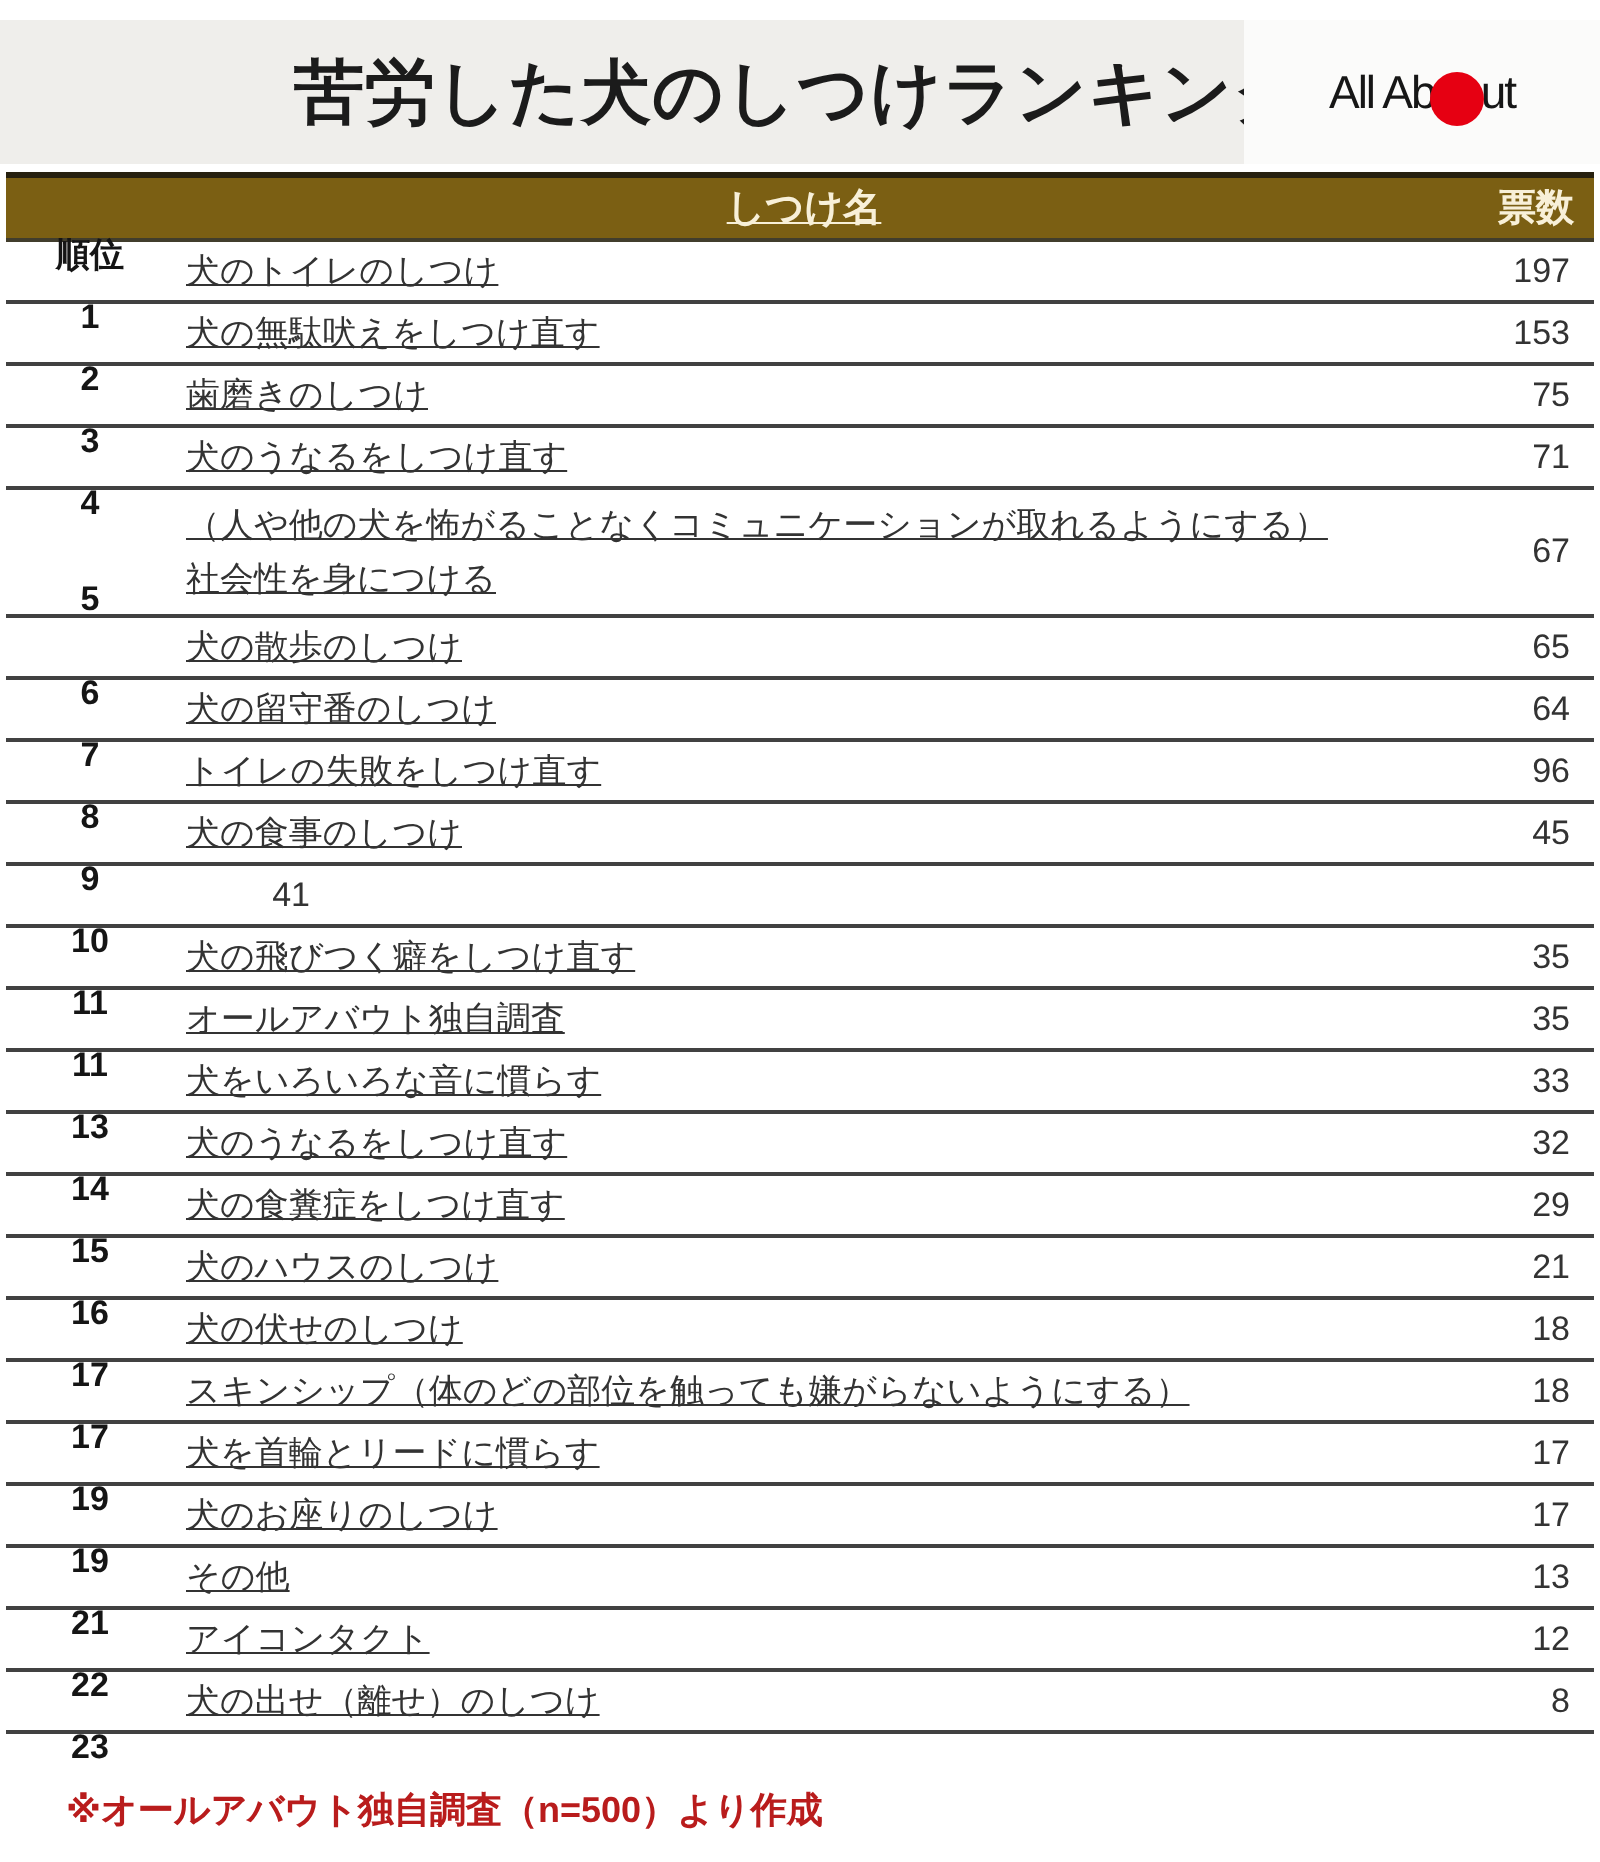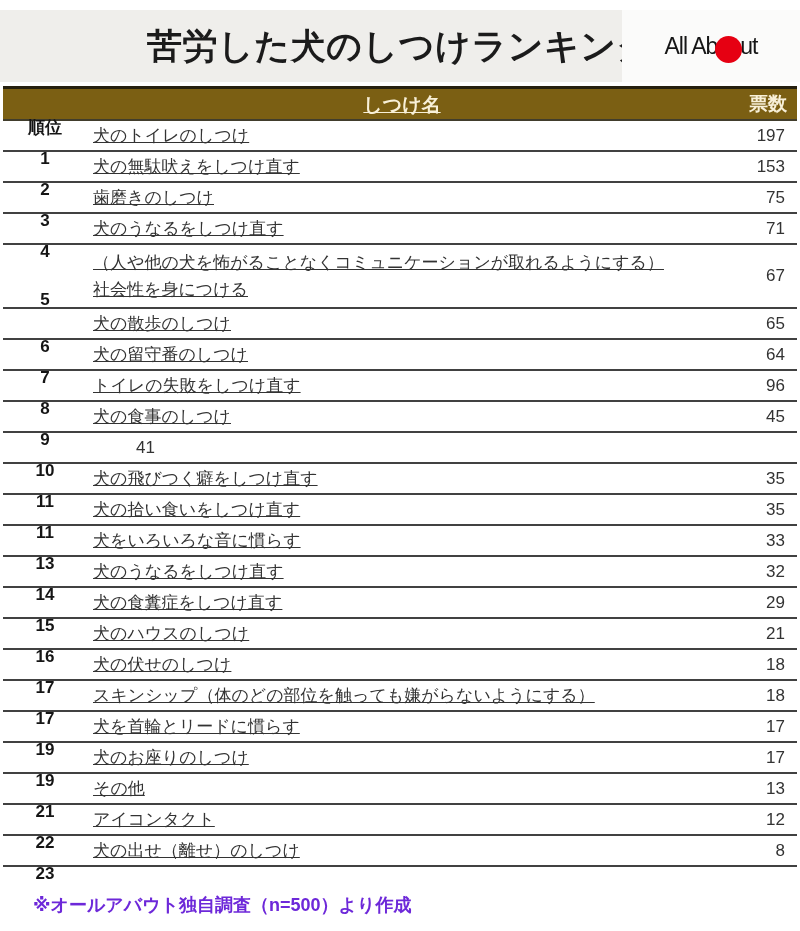--- a/index.html
+++ b/index.html
@@ -66,21 +66,21 @@
   .cell-name { flex: 1; padding-left: 6px; line-height: 27px; text-decoration: underline; }
   .thead .cell-name { text-align: center; padding-left: 0; }
   .cell-votes {
     width: 80px; flex: none; text-align: right; padding-right: 12px;
   }
   .thead .cell-votes { padding-right: 10px; }
 
   
   .footnote {
     margin: 26px 0 0 33px;
-    font-size: 18px; font-weight: bold; color: #6d28d9;
+    font-size: 18px; font-weight: bold; color: #b91c1c;
   }
 </style>
 </head>
 <body>
 
 <div class="page">
 
   <div class="banner">
     <div class="banner-title">苦労した犬のしつけランキング</div>
     <div class="logo-box">
@@ -190,21 +190,21 @@
     <div class="cell-name">
       <div>犬の飛びつく癖をしつけ直す</div>
 
     </div>
     <div class="cell-votes">35</div>
   </div>
 
   <div class="row">
     <div class="cell-rank">11</div>
     <div class="cell-name">
-      <div>犬の拾い食いをしつけ直す</div>
+      <div>オールアバウト独自調査</div>
 
     </div>
     <div class="cell-votes">35</div>
   </div>
 
   <div class="row">
     <div class="cell-rank">13</div>
     <div class="cell-name">
       <div>犬をいろいろな音に慣らす</div>
 

